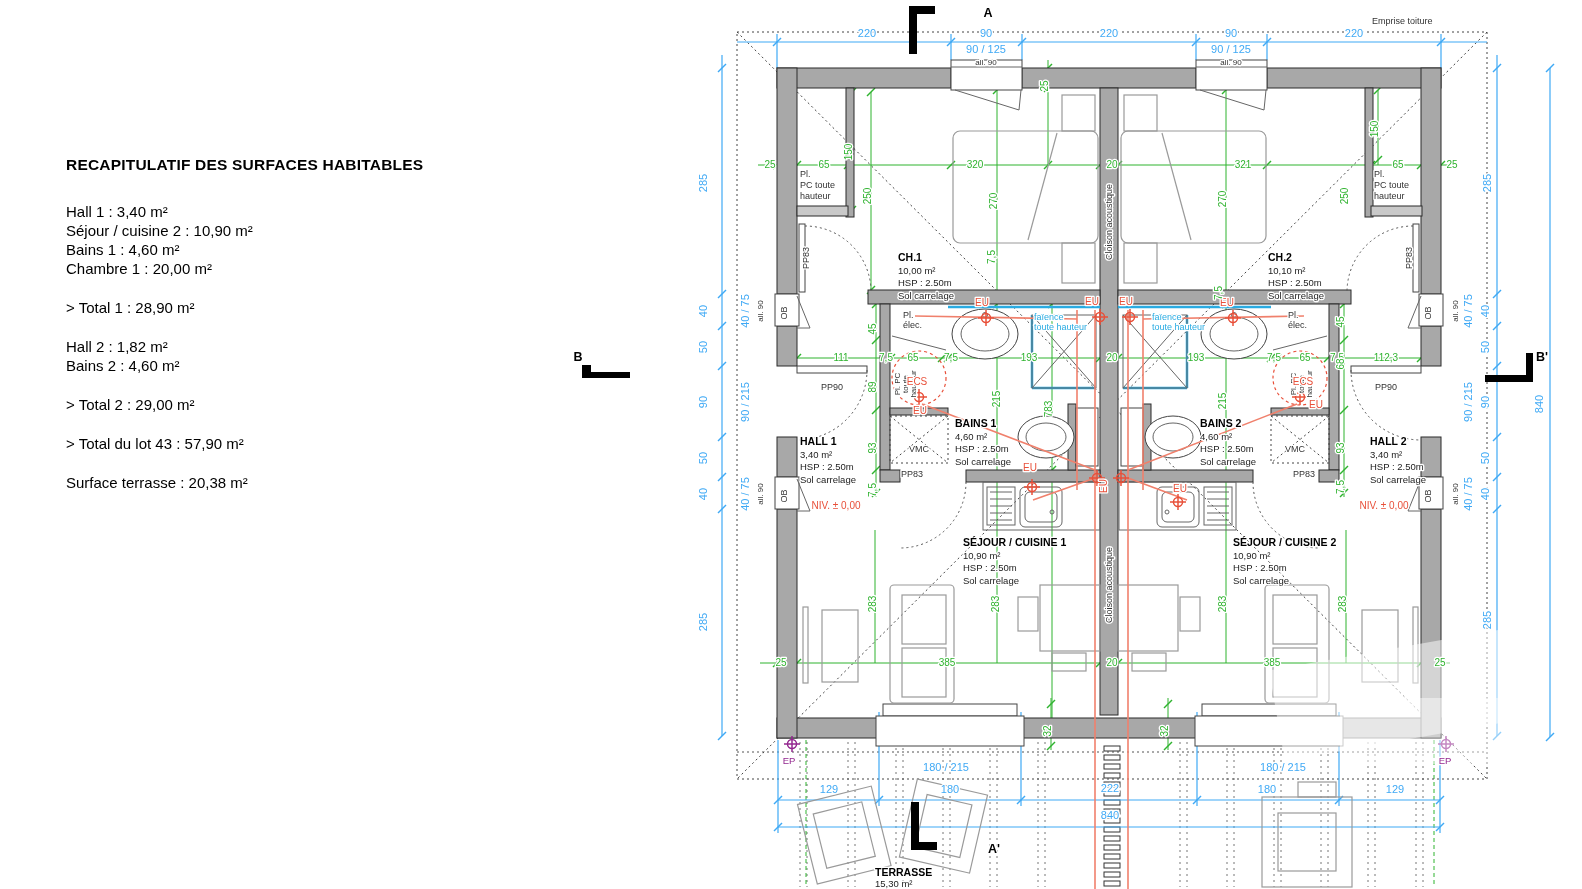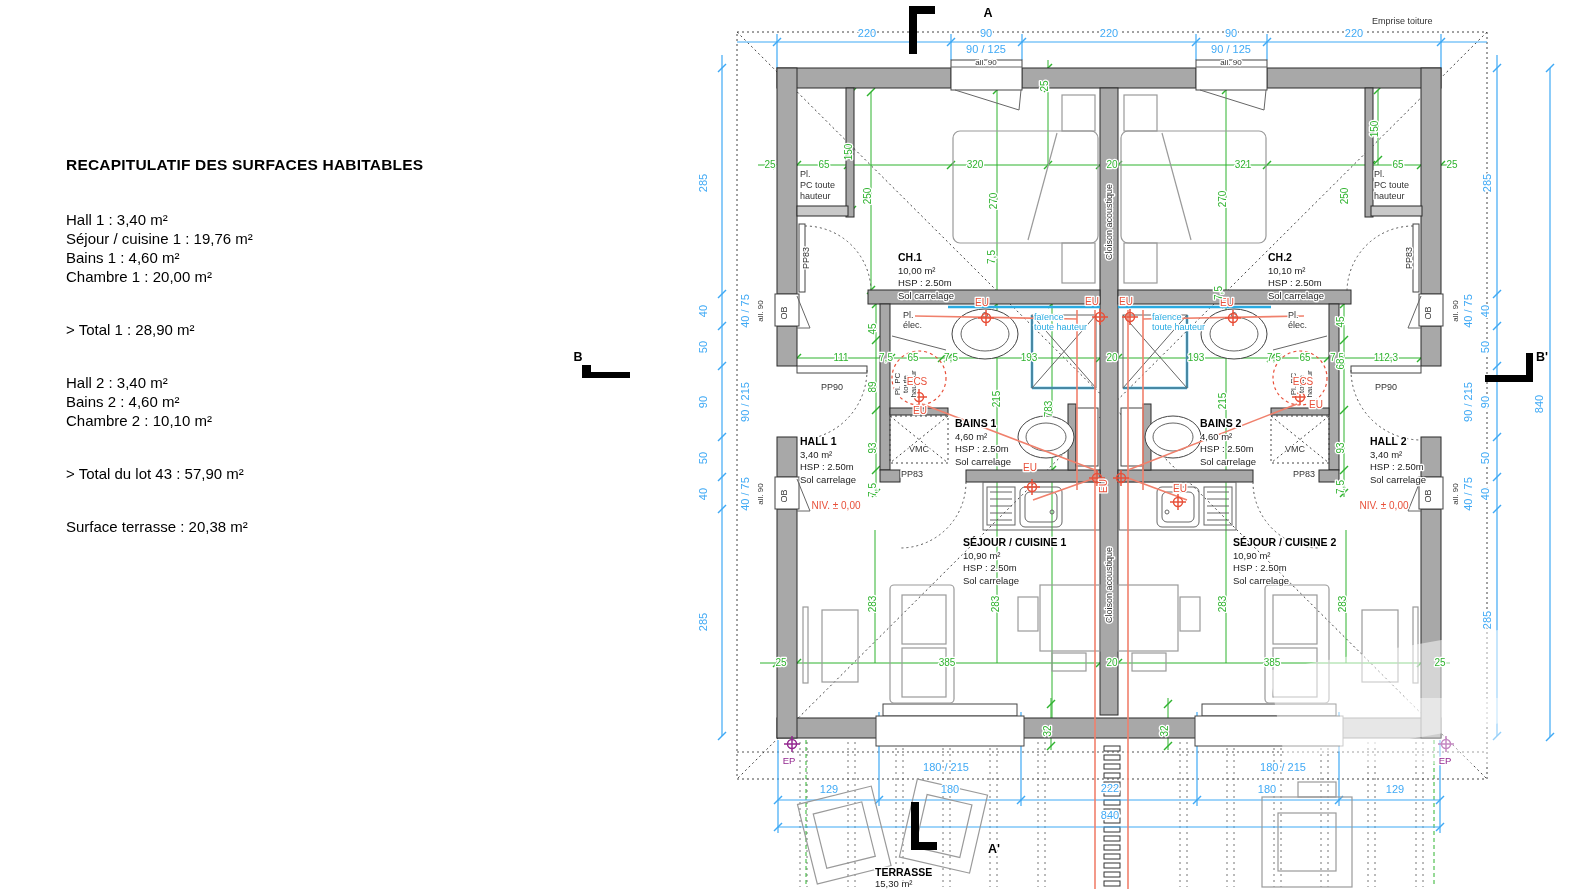--- a/index.html
+++ b/index.html
@@ -1,20 +1,20 @@
 <!DOCTYPE html>
 <html><head>
 <meta charset="utf-8">
 <style>
   html,body{margin:0;padding:0}
   body{width:1582px;height:889px;background:#fff;font-family:"Liberation Sans",sans-serif;position:relative;overflow:hidden}
   .recap{position:absolute;left:66px;top:156px;color:#000;z-index:2}
-  .recap .title{font-weight:bold;font-size:15.5px;margin-bottom:36px;letter-spacing:.2px}
+  .recap .title{font-weight:bold;font-size:15.5px;margin-bottom:28px;letter-spacing:.2px}
   .recap .line{font-size:15px;line-height:19px;white-space:pre}
-  .recap .gap{margin-top:34px}
+  .recap .gap{margin-top:20px}
   #plan{position:absolute;left:0;top:0}
   
   text.pt{font-family:"Liberation Sans",sans-serif;text-anchor:middle;
           paint-order:stroke;stroke:#fff;stroke-width:2.6px;stroke-linejoin:round}
   text.pt.cb{fill:#3fa9f5;font-size:11px}
   text.pt.cg{fill:#2fb32f;font-size:10px}
   text.pt.ck{fill:#333;font-size:9px}
   text.pt.ct{fill:#333;font-size:8px}
   text.pt.cr{fill:#e8503a;font-size:10px}
   text.pt.cp{fill:#93278f;font-size:9.5px}
@@ -28,27 +28,27 @@
   .fur{fill:none;stroke:#9a9a9a;stroke-width:1.2}
   .dot{fill:none;stroke:#444;stroke-width:1;stroke-dasharray:2 3}
   .arc{fill:none;stroke:#555;stroke-width:1;stroke-dasharray:2 3}
 </style>
 </head>
 <body>
 
 <div class="recap">
   <div class="title">RECAPITULATIF DES SURFACES HABITABLES</div>
   <div class="line">Hall 1 : 3,40 m²</div>
-  <div class="line">Séjour / cuisine 1 : 19,76 m²</div>
+  <div class="line">Séjour / cuisine 2 : 10,90 m²</div>
   <div class="line">Bains 1 : 4,60 m²</div>
   <div class="line">Chambre 1 : 20,00 m²</div>
   <div class="line gap">&gt; Total 1 : 28,90 m²</div>
-  <div class="line gap">Hall 2 : 3,40 m²</div>
+  <div class="line gap">Hall 2 : 1,82 m²</div>
   <div class="line">Bains 2 : 4,60 m²</div>
-  <div class="line">Chambre 2 : 10,10 m²</div>
+  <div class="line gap">&gt; Total 2 : 29,00 m²</div>
   <div class="line gap">&gt; Total du lot 43 : 57,90 m²</div>
   <div class="line gap">Surface terrasse : 20,38 m²</div>
 </div>
 
 <svg id="plan" width="1582" height="889" viewBox="0 0 1582 889">
 
   <g id="deco">
       <line x1="800" y1="742" x2="800" y2="887" stroke="#777" stroke-width="1" stroke-dasharray="2 4"></line>
       <line x1="807" y1="742" x2="807" y2="887" stroke="#777" stroke-width="1" stroke-dasharray="2 4"></line>
       <line x1="848" y1="742" x2="848" y2="887" stroke="#777" stroke-width="1" stroke-dasharray="2 4"></line>

